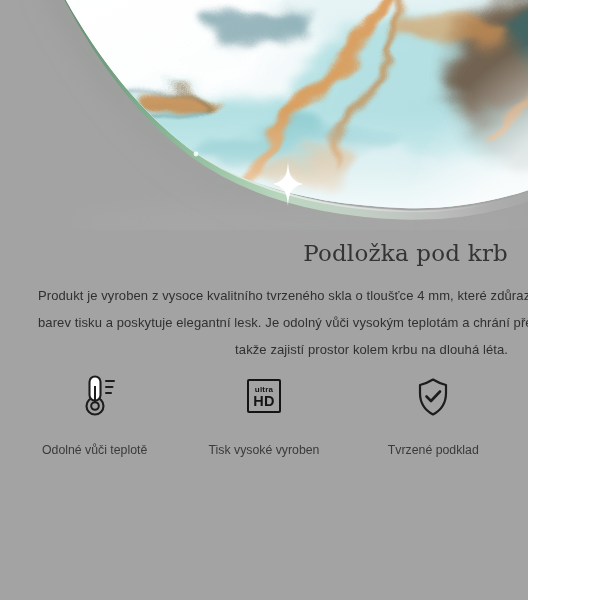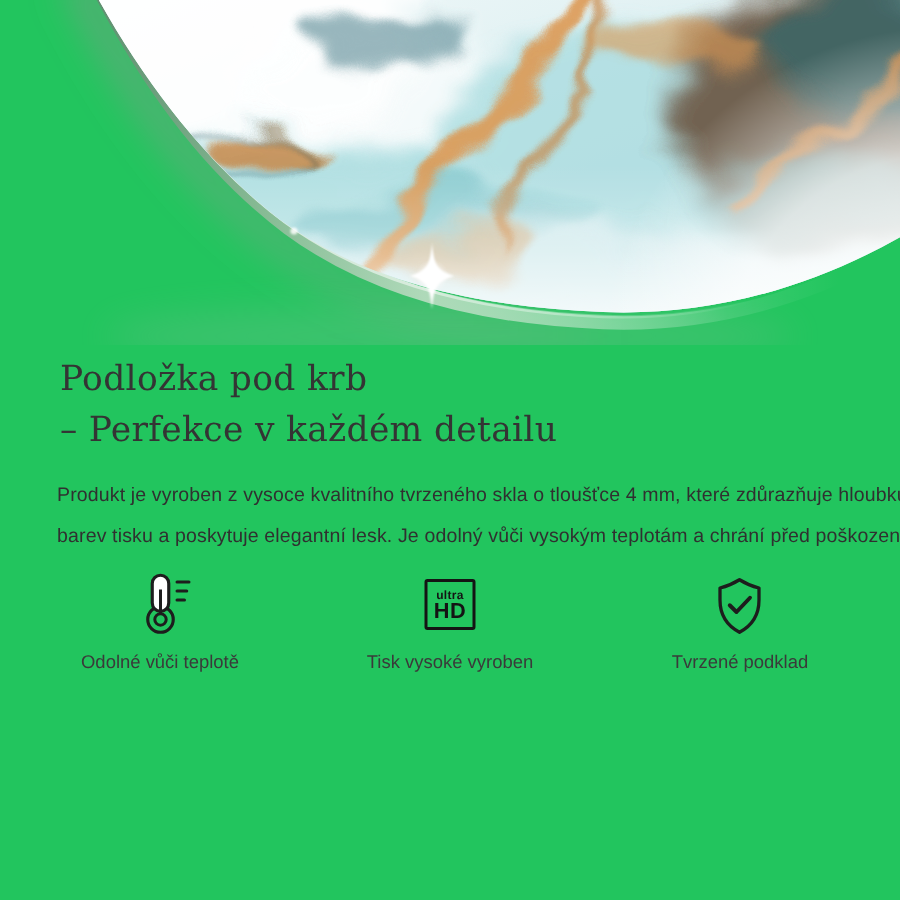--- a/index.html
+++ b/index.html
@@ -1,39 +1,39 @@
 <!DOCTYPE html>
 <html lang="cs"><head>
 <meta charset="utf-8">
 <style>
   html,body{margin:0;padding:0;background:#ffffff;}
   .page{
-    width:600px;height:600px;overflow:hidden;background:#22c55e;
-    font-family:"Liberation Sans","DejaVu Sans",sans-serif;position:relative;
+    width:528px;height:600px;overflow:hidden;background:#a3a3a3;
+    font-family:"Liberation Sans","DejaVu Sans",sans-serif;position:relative;text-align:right;
   }
   
   .hero{width:600px;height:230px;position:relative;}
   .hero svg{display:block;}
   
   .content{padding:6px 20px 0 38px;}
   .title{
     font-family:"DejaVu Serif","Liberation Serif",serif;
     font-size:23px;line-height:34px;font-weight:400;color:#343434;
     margin:0 0 12px 2px;letter-spacing:0.2px;
   }
   .desc{font-size:13px;line-height:27px;color:#303030;letter-spacing:0.1px;}
   .desc .line{white-space:nowrap;}
   
   .features{
     display:grid;grid-template-columns:repeat(3,1fr);
     margin:10px 10px 0;row-gap:24px;
   }
   .feature{display:flex;flex-direction:column;align-items:center;}
   .icon-box{height:46px;display:flex;align-items:center;justify-content:center;}
-  .feature-label{margin-top:8px;font-size:12.3px;color:#3a3a3a;}
+  .feature-label{margin-top:24px;font-size:12.3px;color:#3a3a3a;}
   .ficon{stroke:#1d1d1d;fill:none;stroke-width:2.1;}
   .uhd-box{
     width:30px;height:30px;border:2.5px solid #141414;border-radius:2px;
     display:flex;flex-direction:column;align-items:center;justify-content:center;
     color:#141414;
   }
   .uhd-top{font-size:8px;font-weight:700;line-height:9px;letter-spacing:0.2px;}
   .uhd-bottom{font-size:14.5px;font-weight:700;line-height:14px;letter-spacing:0.3px;}
 </style>
 </head>
@@ -141,25 +141,25 @@
         <path d="M288,162 C289.3,177 291.5,180.5 303,184 C291.5,187.5 289.3,191 288,206
                  C286.7,191 284.5,187.5 273,184 C284.5,180.5 286.7,177 288,162 Z" fill="#ffffff" filter="url(#fB05)"></path>
         <circle cx="196" cy="154" r="2.4" fill="#ffffff" opacity="0.85" filter="url(#fB05)"></circle>
       </g>
     </svg>
   </div>
 
   <div class="content">
     <h1 class="title">
       <div>Podložka pod krb</div>
-      <div>– Perfekce v každém detailu</div>
     </h1>
     <div class="desc">
       <div class="line">Produkt je vyroben z vysoce kvalitního tvrzeného skla o tloušťce 4 mm, které zdůrazňuje hloubku</div>
       <div class="line">barev tisku a poskytuje elegantní lesk. Je odolný vůči vysokým teplotám a chrání před poškozením,</div>
+      <div class="line">takže zajistí prostor kolem krbu na dlouhá léta.</div>
     </div>
   </div>
 
   <div class="features">
 
     <div class="feature">
       <div class="icon-box">
         <svg class="ficon" width="44" height="46" viewBox="0 0 44 46">
           <circle cx="22" cy="33" r="8.5"></circle>
           <rect x="16.5" y="3.5" width="11" height="24" rx="5.5" fill="#ffffff"></rect>

